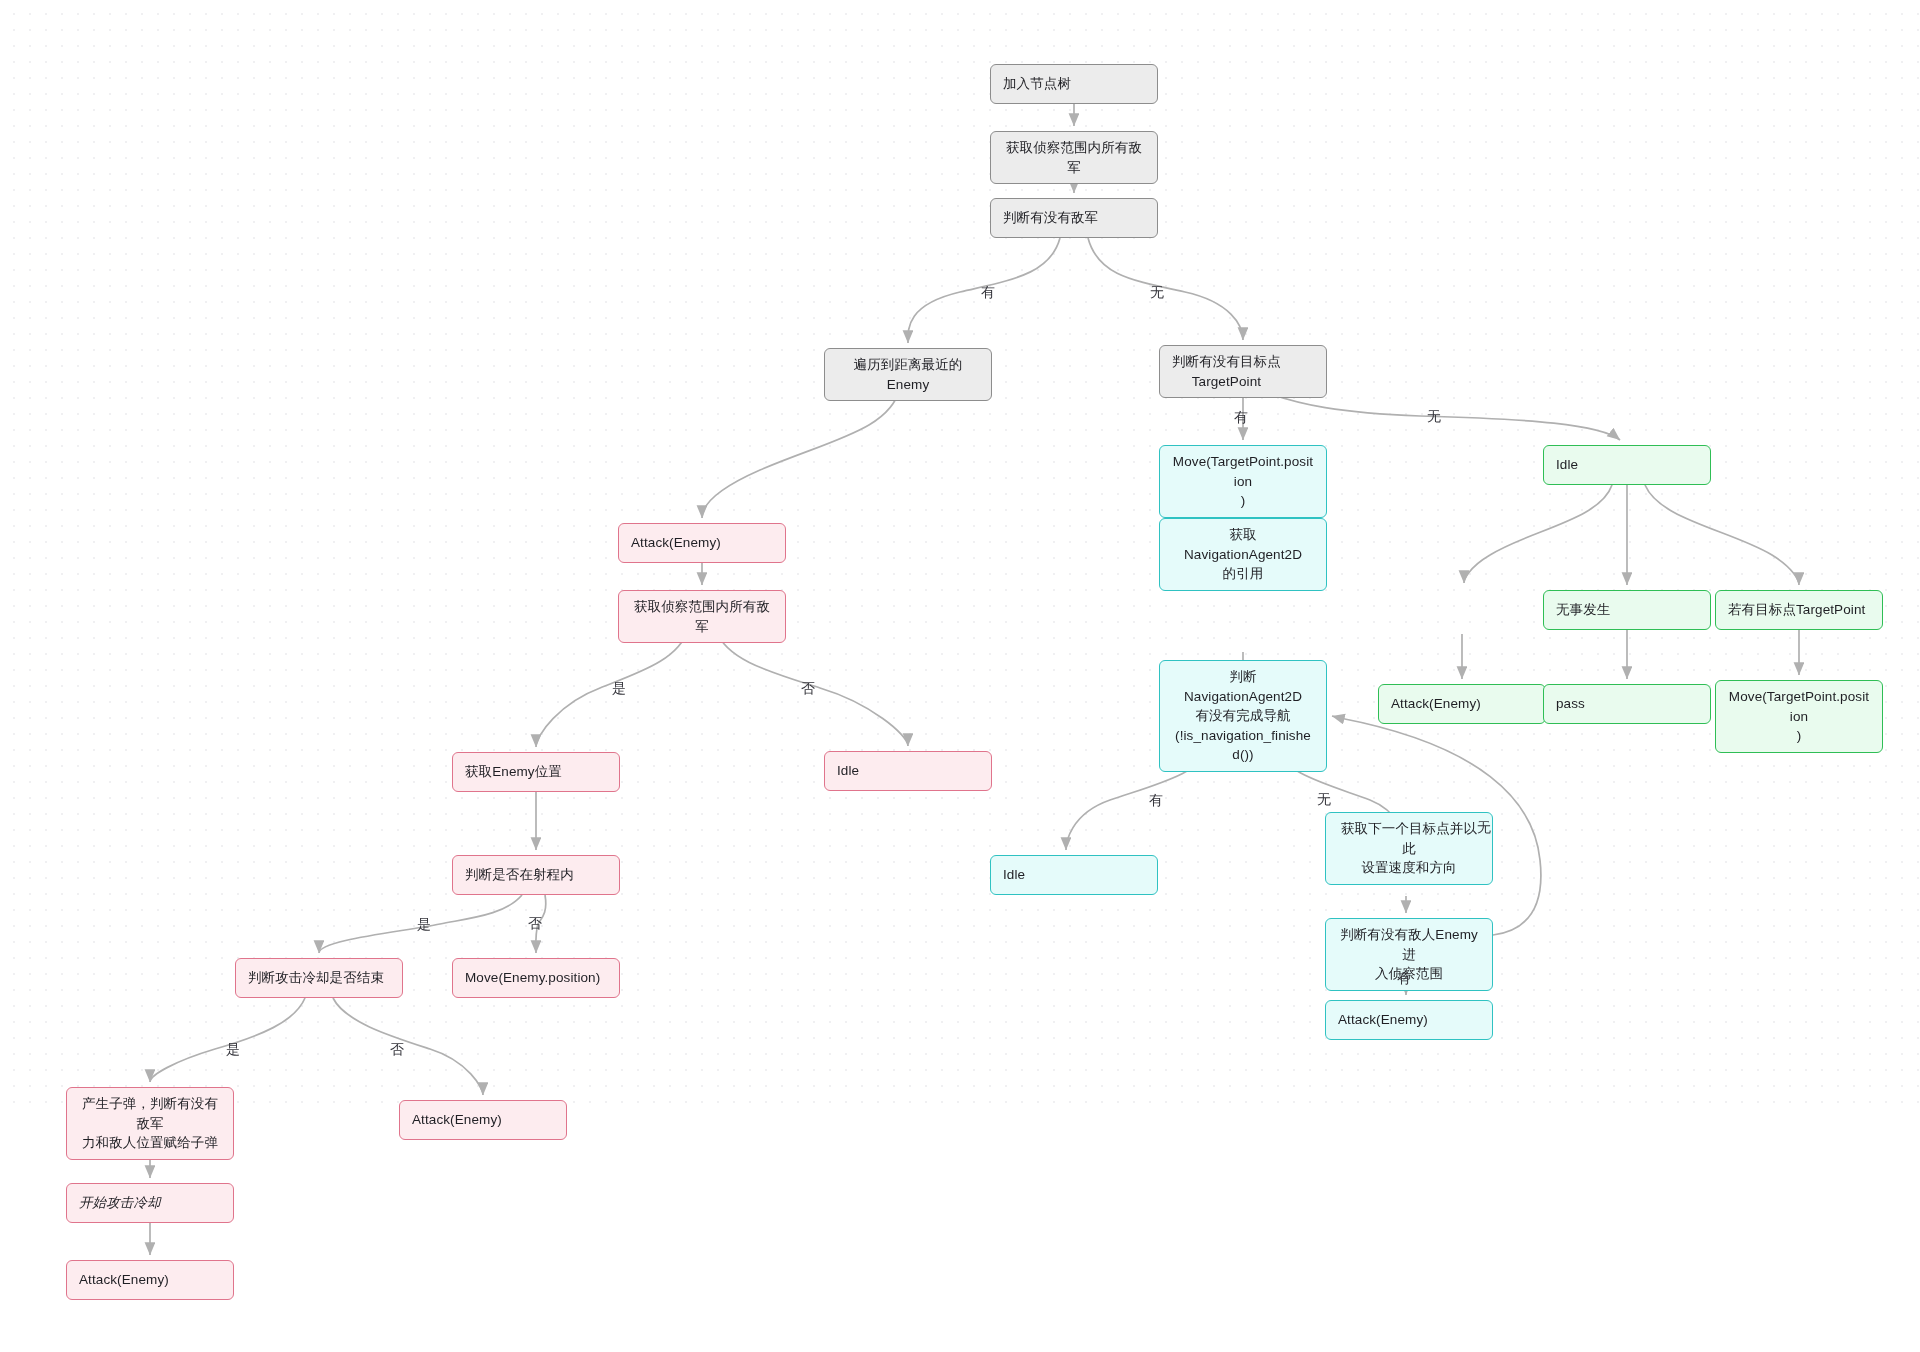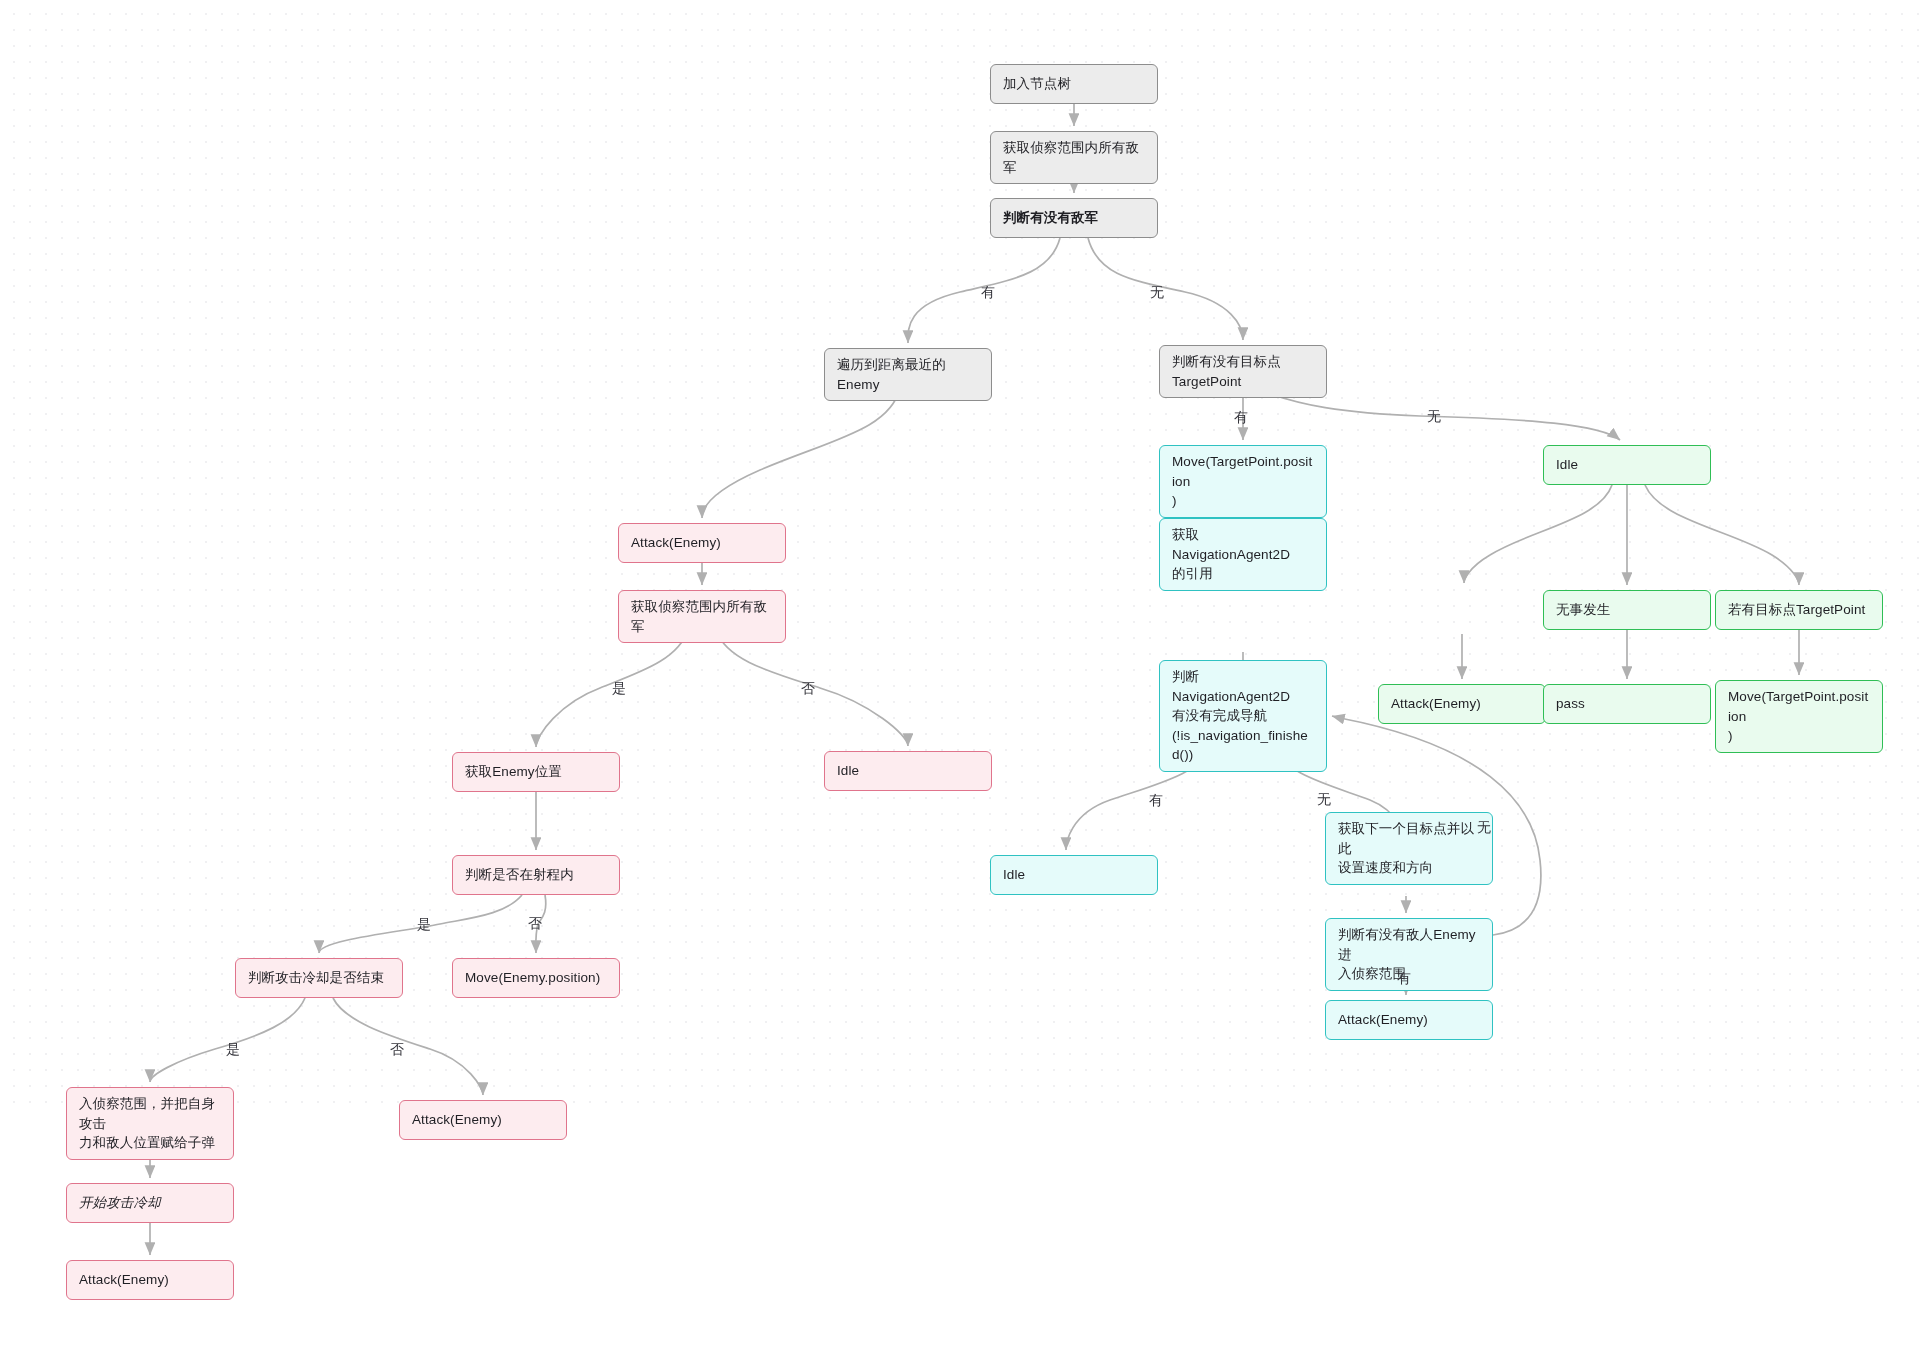--- a/index.html
+++ b/index.html
@@ -10,20 +10,21 @@
     overflow: hidden;
   }
   #canvas {
     position: relative;
     width: 1920px;
     height: 1108px;
     background-color: #ffffff;
     background-image: radial-gradient(#f0f0f2 1px, transparent 1px);
     background-size: 16px 16px;
     background-position: 6px 6px;
+    text-align: center;
   }
   #edges {
     position: absolute;
     left: 0; top: 0;
     width: 1920px; height: 1352px;
     pointer-events: none;
   }
   .node {
     position: absolute;
     box-sizing: border-box;
@@ -103,32 +104,32 @@
       <path d="M522,895 C505,915 470,918 440,924 C400,932 319,940 319,953"></path>
       <path d="M545,895 C548,912 542,918 538,924 C535,934 536,945 536,953"></path>
       <path d="M305,998 C295,1022 260,1036 215,1049 C175,1061 150,1075 150,1082"></path>
       <path d="M333,998 C345,1022 390,1036 430,1049 C468,1061 483,1088 483,1095"></path>
       <path d="M150,1133 L150,1178"></path>
       <path d="M150,1223 L150,1255"></path>
     </g>
   </svg>
 <div class="node gray" style="left: 990px; top: 64px; width: 168px; min-height: 40px;">加入节点树</div>
     <div class="node gray" style="left: 990px; top: 131px; width: 168px; min-height: 40px;">获取侦察范围内所有敌军</div>
-    <div class="node gray" style="left: 990px; top: 198px; width: 168px; min-height: 40px; font-weight: bold;">判断有没有敌军</div>
+    <div class="node gray" style="left: 990px; top: 198px; width: 168px; min-height: 40px;">判断有没有敌军</div>
     <div class="node gray" style="left: 824px; top: 348px; width: 168px; min-height: 40px;">遍历到距离最近的Enemy</div>
     <div class="node gray" style="left: 1159px; top: 345px; width: 168px; min-height: 46px;">判断有没有目标点
 TargetPoint</div>
     <div class="node pink" style="left: 618px; top: 523px; width: 168px; min-height: 40px;">Attack(Enemy)</div>
     <div class="node pink" style="left: 618px; top: 590px; width: 168px; min-height: 40px;">获取侦察范围内所有敌军</div>
     <div class="node pink" style="left: 452px; top: 752px; width: 168px; min-height: 40px;">获取Enemy位置</div>
     <div class="node pink" style="left: 824px; top: 751px; width: 168px; min-height: 40px;">Idle</div>
     <div class="node pink" style="left: 452px; top: 855px; width: 168px; min-height: 40px;">判断是否在射程内</div>
     <div class="node pink" style="left: 235px; top: 958px; width: 168px; min-height: 40px;">判断攻击冷却是否结束</div>
     <div class="node pink" style="left: 452px; top: 958px; width: 168px; min-height: 40px;">Move(Enemy.position)</div>
-    <div class="node pink" style="left: 66px; top: 1087px; width: 168px; min-height: 46px;">入侦察范围，并把自身攻击
+    <div class="node pink" style="left: 66px; top: 1087px; width: 168px; min-height: 46px;">产生子弹，判断有没有敌军
 力和敌人位置赋给子弹</div>
     <div class="node pink" style="left: 399px; top: 1100px; width: 168px; min-height: 40px;">Attack(Enemy)</div>
     <div class="node pink" style="left: 66px; top: 1183px; width: 168px; min-height: 40px; font-style: italic;">开始攻击冷却</div>
     <div class="node pink" style="left: 66px; top: 1260px; width: 168px; min-height: 40px;">Attack(Enemy)</div>
     <div class="node cyan" style="left: 1159px; top: 445px; width: 168px; min-height: 46px;">Move(TargetPoint.position
 )</div>
     <div class="node cyan" style="left: 1159px; top: 518px; width: 168px; min-height: 46px;">获取NavigationAgent2D
 的引用</div>
     <div class="node cyan" style="left: 1159px; top: 660px; width: 168px; min-height: 62px;">判断NavigationAgent2D
 有没有完成导航

